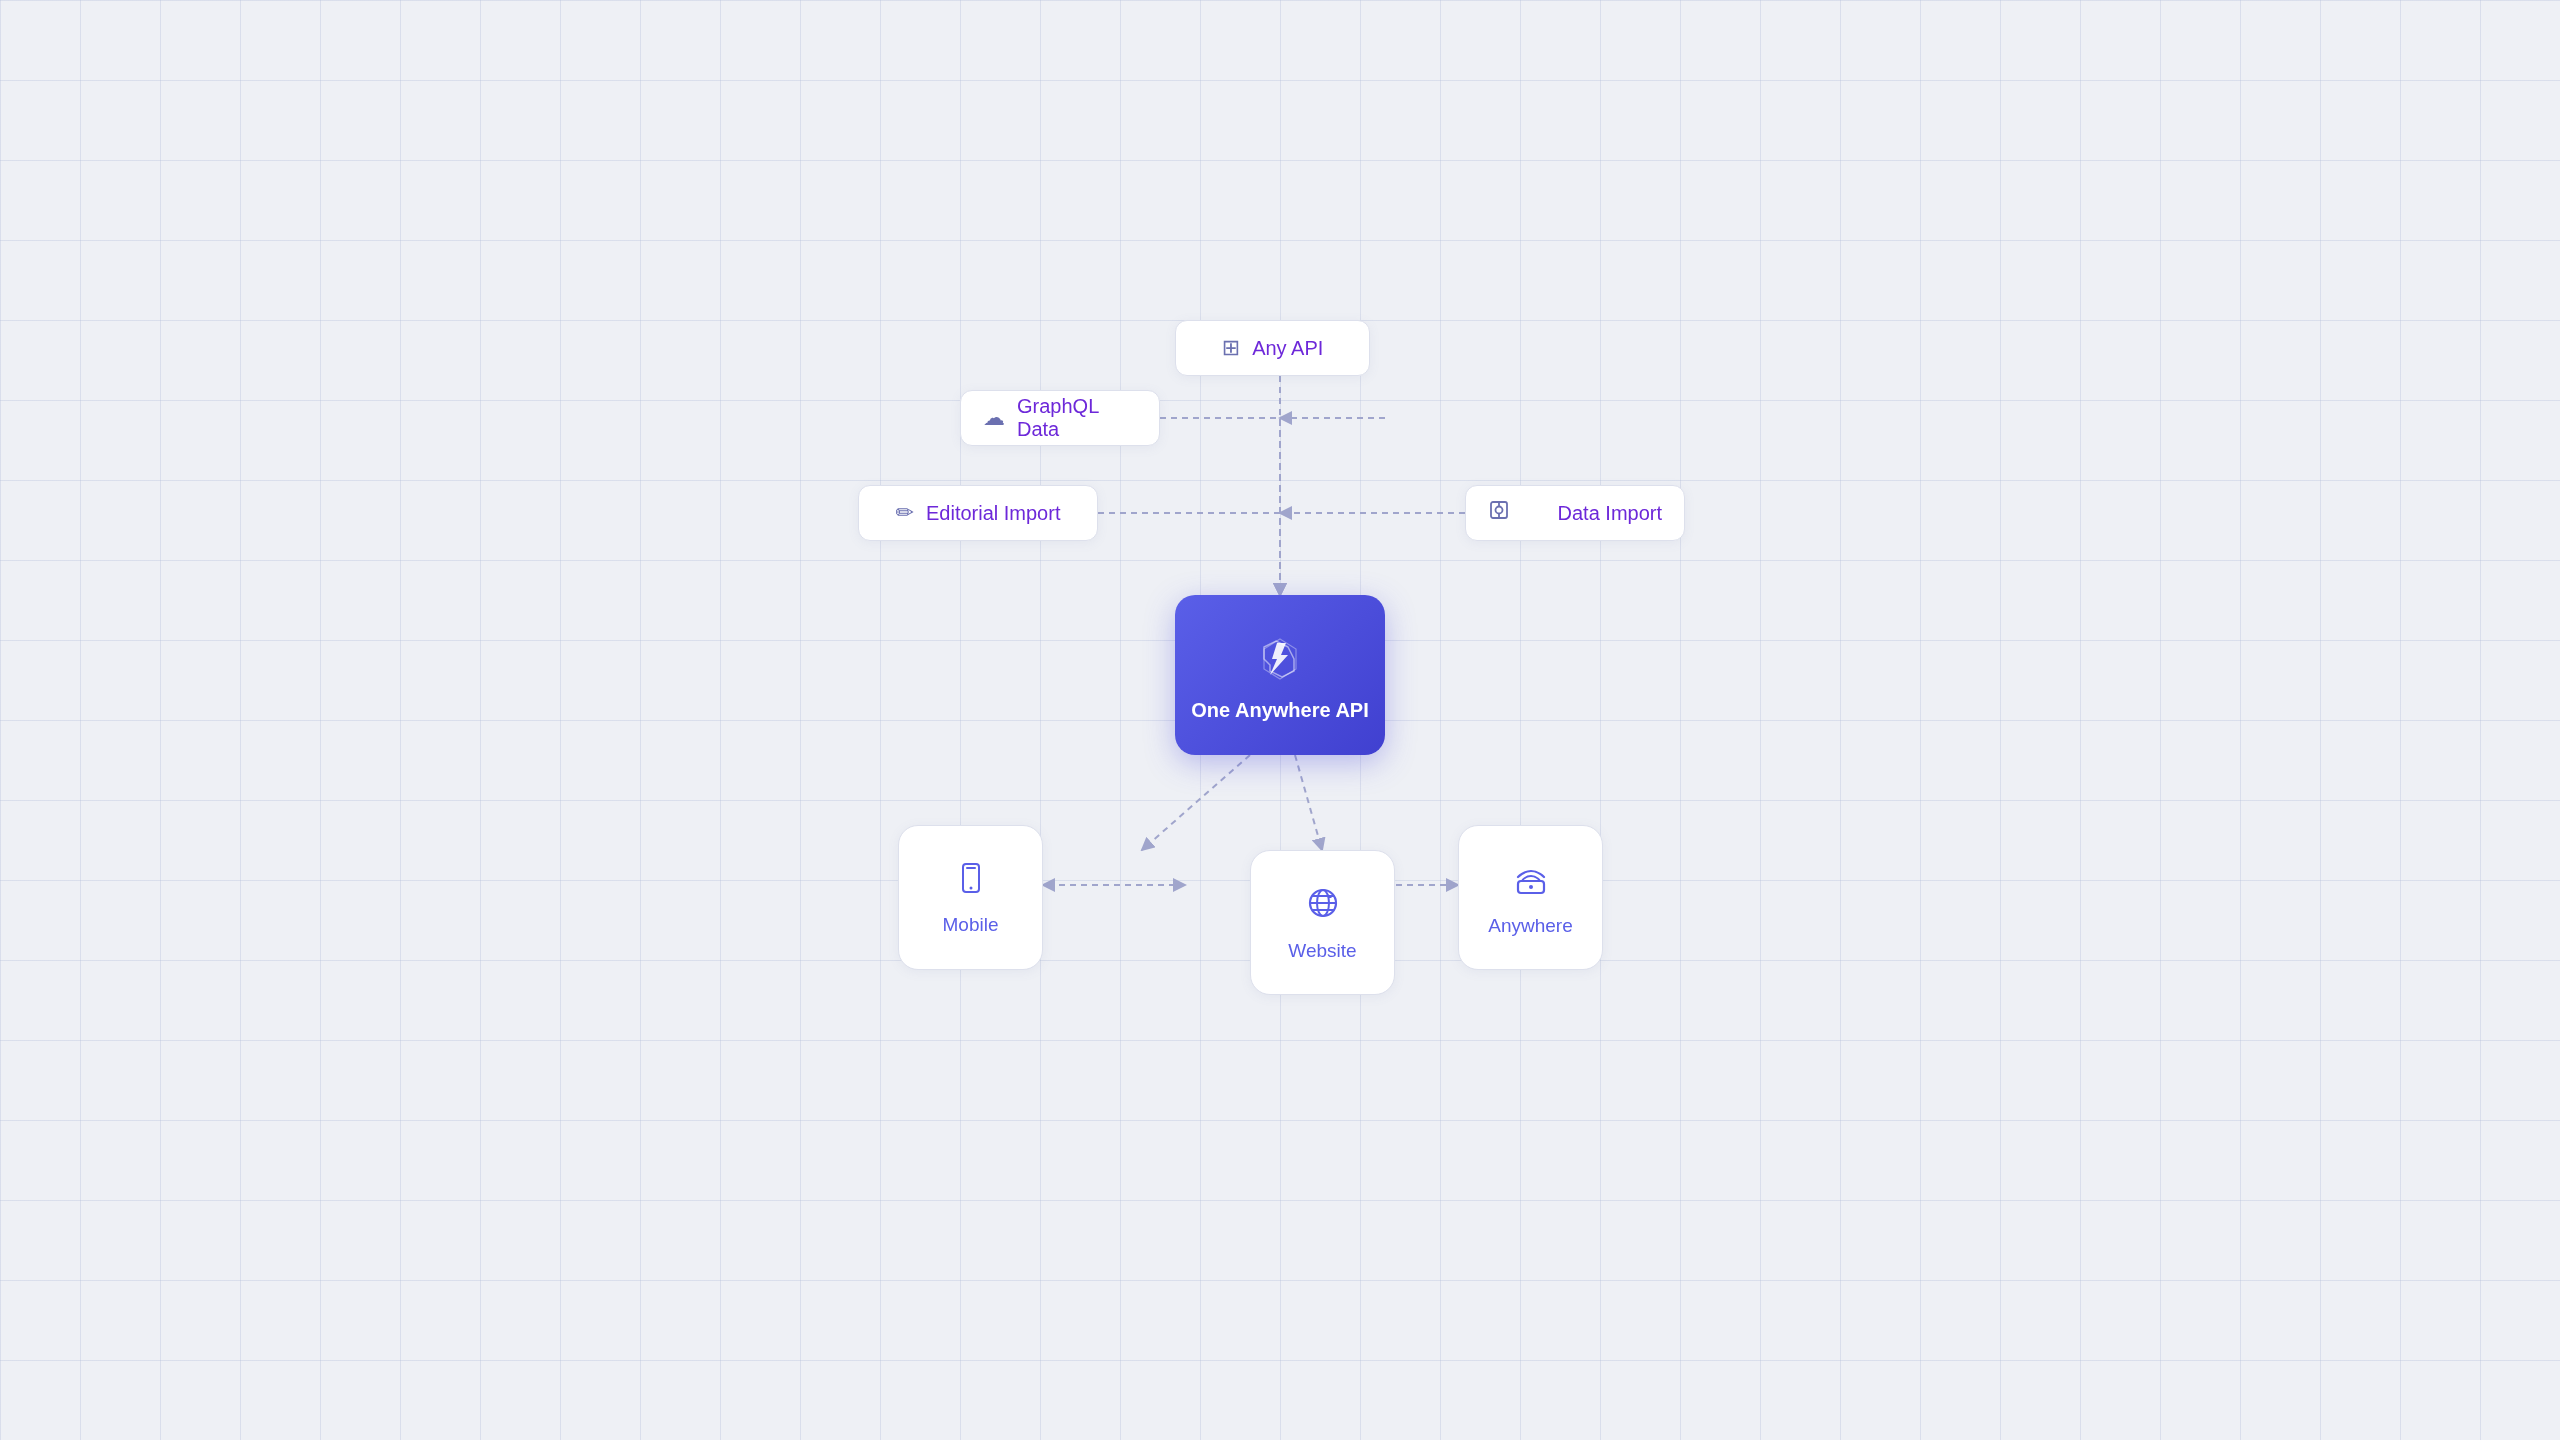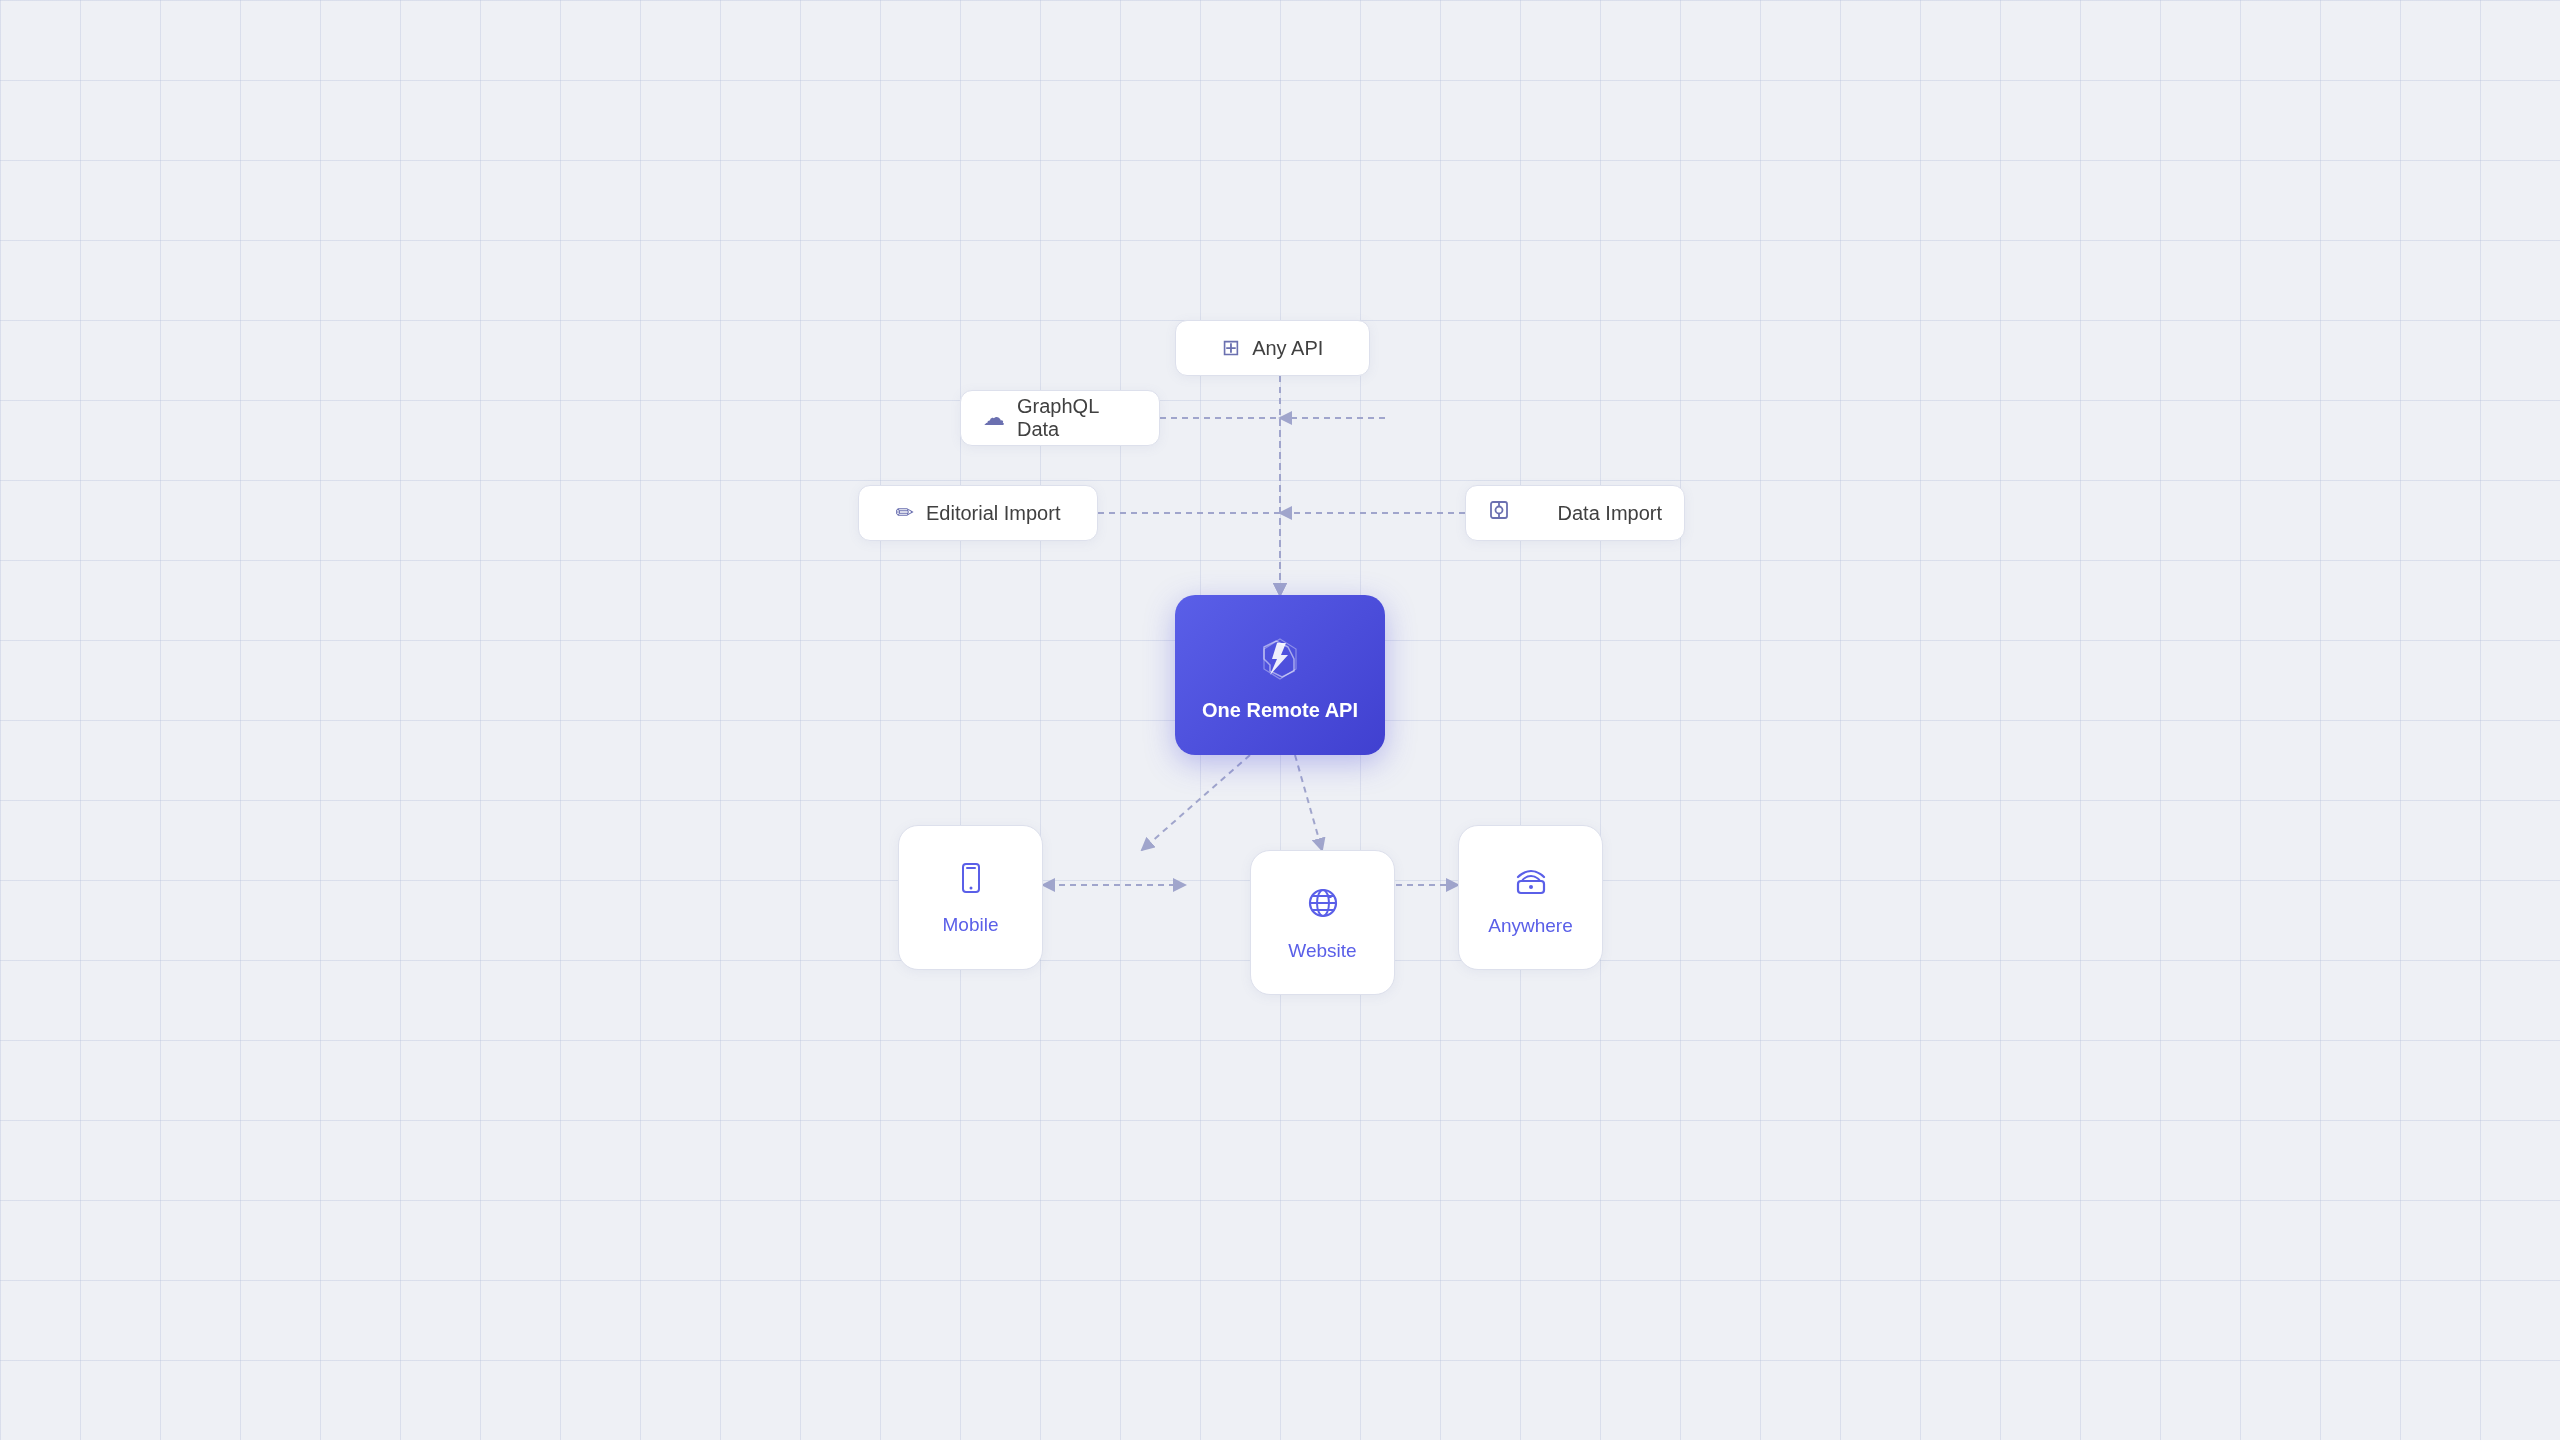--- a/index.html
+++ b/index.html
@@ -42,21 +42,21 @@
       flex-direction: column;
       align-items: center;
       justify-content: center;
       gap: 10px;
       box-shadow: 0 2px 12px rgba(100,110,160,0.08);
     }
 
     .node-label {
       font-size: 18px;
       font-weight: 500;
-      color: #404040;
+      color: #6d28d9;
     }
 
     .node-icon {
       font-size: 22px;
       color: #6b70b0;
     }
 
     
     .node-pill {
       flex-direction: row;
@@ -252,21 +252,21 @@
   </div>
 
   <div class="node node-center" id="node-center">
     <svg class="graphql-icon" viewBox="0 0 60 60" fill="none" xmlns="http://www.w3.org/2000/svg">
 
       <path d="M38 18 L26 12 L14 18 L14 30 L20 36 L20 42 L32 48 L44 42 L44 30 L38 18Z" stroke="rgba(255,255,255,0.5)" stroke-width="1.5" fill="none"></path>
       <path d="M30 10 L46 20 L46 40 L30 50 L14 40 L14 20 Z" stroke="rgba(255,255,255,0.35)" stroke-width="1.2" fill="none"></path>
 
       <path d="M36 14 L27 14 L22 30 L27 30 L20 46 L38 26 L31 26 Z" fill="rgba(255,255,255,0.9)"></path>
     </svg>
-    <span class="node-label">One Remote API</span>
+    <span class="node-label">One Anywhere API</span>
   </div>
 
   <div class="node node-bottom" id="node-mobile">
     <span class="node-icon">
       <svg width="36" height="36" viewBox="0 0 36 36" fill="none">
         <rect x="10" y="4" width="16" height="28" rx="3" stroke="#5a5fe8" stroke-width="2"></rect>
         <circle cx="18" cy="28" r="1.5" fill="#5a5fe8"></circle>
         <line x1="14" y1="8" x2="22" y2="8" stroke="#5a5fe8" stroke-width="2" stroke-linecap="round"></line>
       </svg>
     </span>

